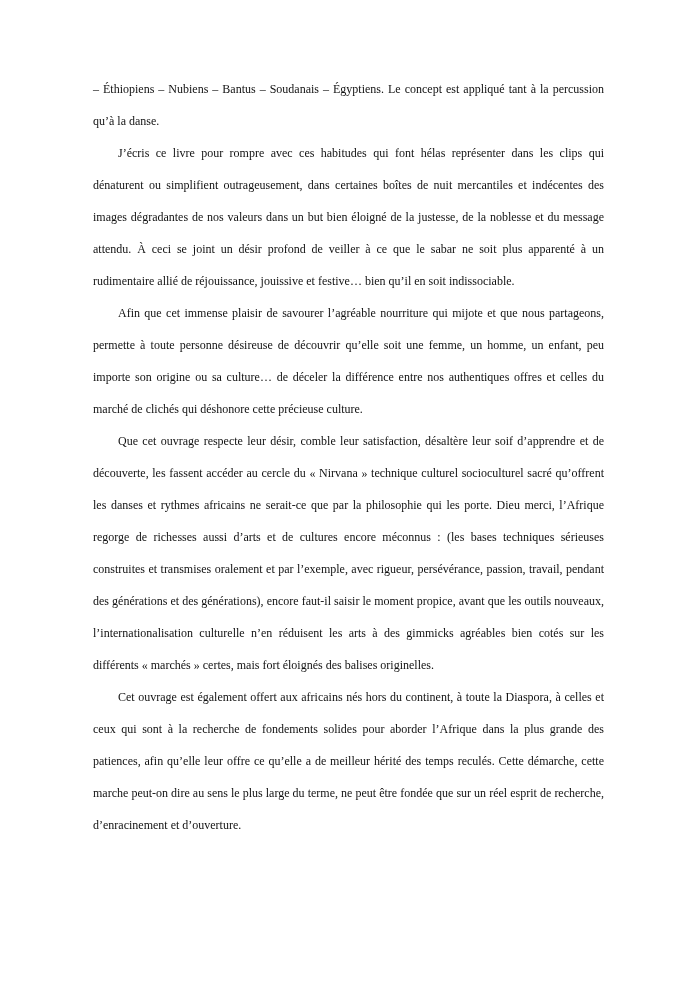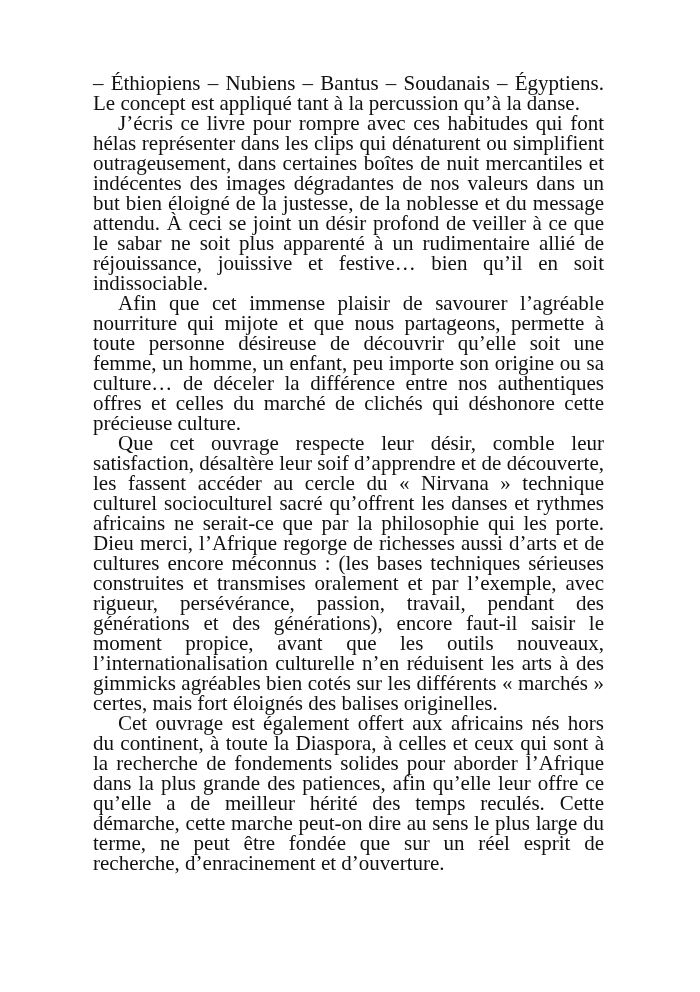--- a/index.html
+++ b/index.html
@@ -12,22 +12,22 @@
       height: 992px;
       position: relative;
       overflow: hidden;
     }
     .page {
       position: absolute;
       left: 93px;
       top: 73px;
       width: 511px;
       font-family: "Liberation Serif", serif;
-      font-size: 21px;
-      line-height: 20px;
+      font-size: 12px;
+      line-height: 32px;
       color: #111111;
     }
     .para {
       margin: 0;
       text-align: justify;
       text-indent: 25px;
       hyphens: none;
     }
     .para.first {
       text-indent: 0;

